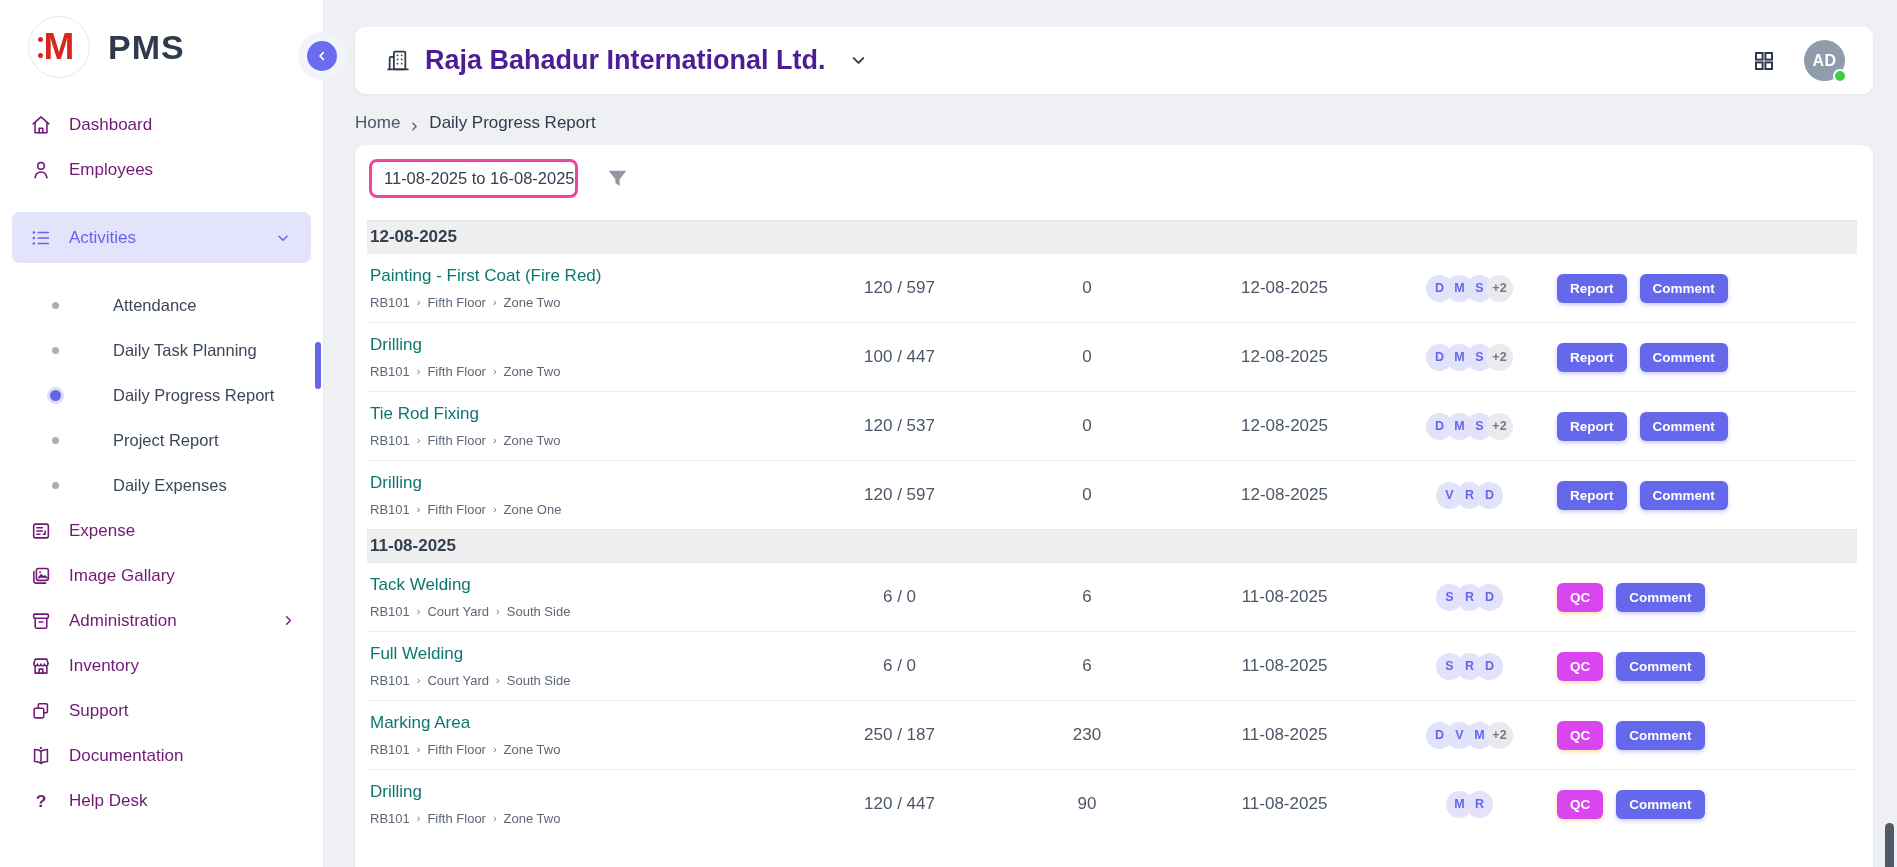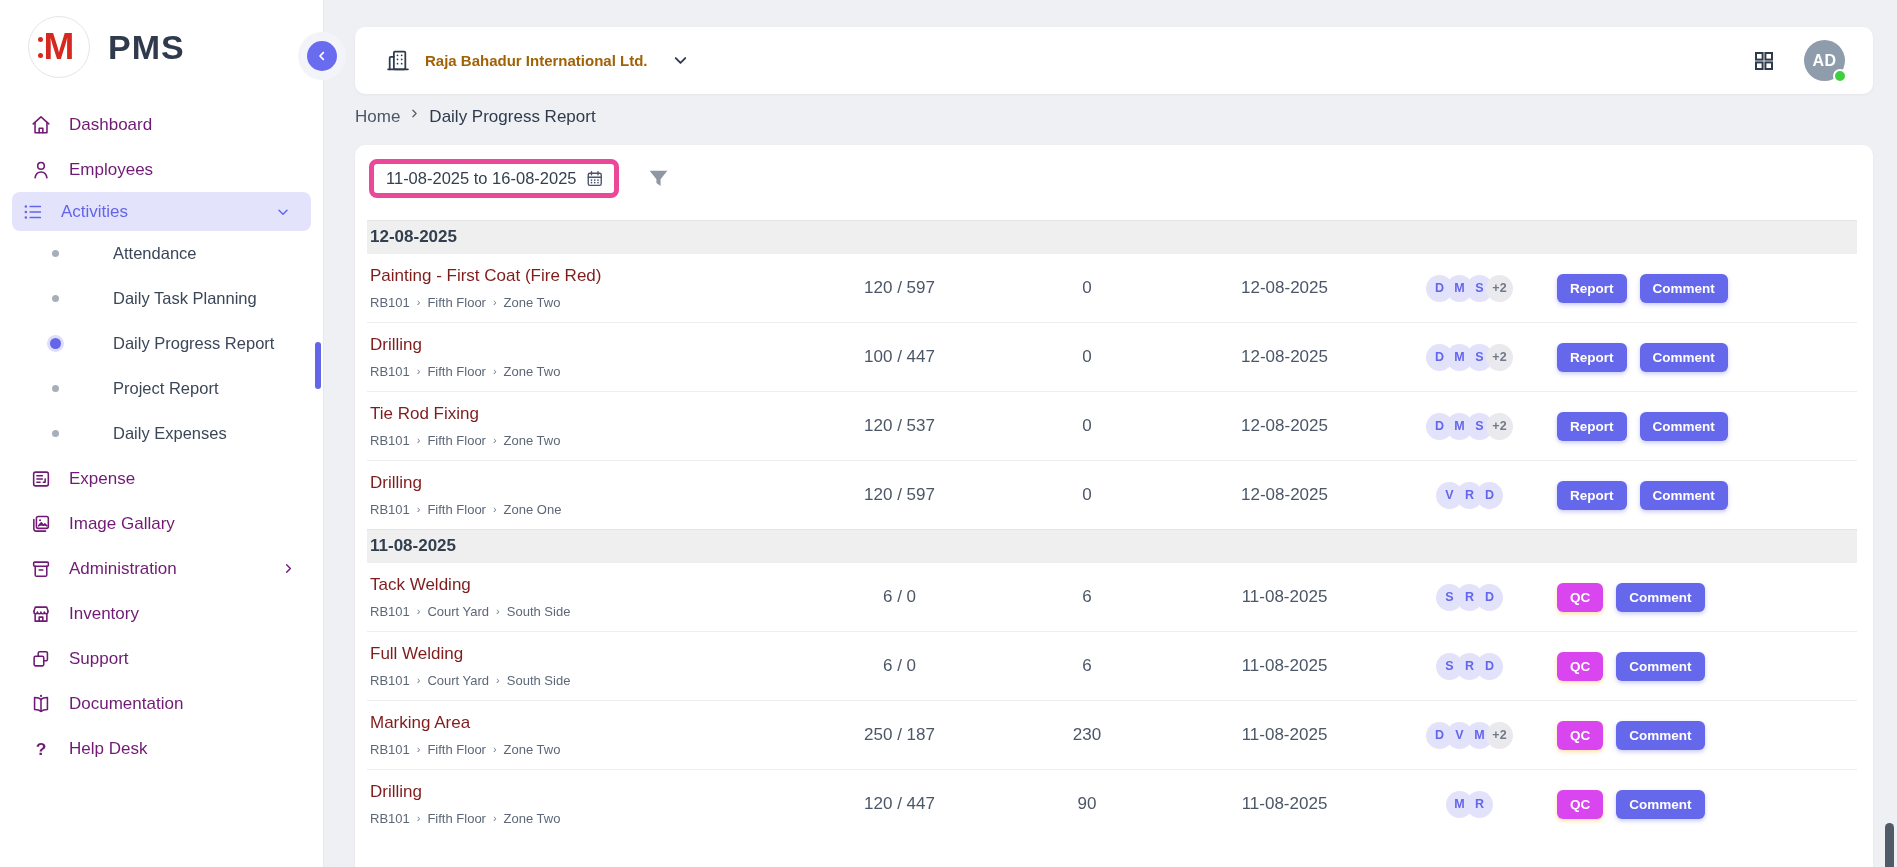--- a/index.html
+++ b/index.html
@@ -31,21 +31,21 @@
 
   .nav { margin-top:24px; position:relative; }
   .nav-item {
     height:45px; display:flex; align-items:center; gap:17px;
     padding:0 20px 0 30px; font-size:17px; color:#701a75; cursor:pointer;
   }
   .nav-item .nico { width:22px; display:flex; }
   .nav-item .nico svg { width:22px; height:22px; display:block; }
   .nav-item .nlabel { flex:1; }
   .nav-item.active {
-    height:39px; margin:0 12px; padding:0 14px 0 10px;
+    height:51px; margin:20px 12px; padding:0 14px 0 18px;
     background:#e4e3fc; border-radius:8px; color:#6366e9; font-weight:500;
   }
   .active-indicator {
     position:absolute; right:2px; top:240px; width:6px; height:47px;
     background:#6366e9; border-radius:4px;
   }
   .sub-item { height:45px; display:flex; align-items:center; padding-left:48px; cursor:pointer;text-align:right; }
   .dotwrap { width:14px; display:flex; justify-content:center; }
   .sub-dot { width:7px; height:7px; border-radius:50%; background:#a9afba; }
   .sub-item.active .sub-dot { width:11px; height:11px; background:#6366e9; box-shadow:0 0 0 3px #dddcfa; }
@@ -62,50 +62,50 @@
   
   .main { position:absolute; left:325px; top:0; width:1572px; height:867px; }
   .card { background:#fff; border-radius:10px; box-shadow:0 1px 3px rgba(30,41,59,0.05); }
 
   .topbar {
     margin:27px 24px 0 30px; height:67px;
     display:flex; align-items:center; padding:0 28px 0 30px;
   }
   .company { display:flex; align-items:center; gap:15px; cursor:pointer; }
   .company svg.bld { width:25px; height:25px; }
-  .company-name { font-size:15px; font-weight:700; color:#a16207; }
+  .company-name { font-size:27px; font-weight:700; color:#4c1d95; }
   .company .chevd { width:19px; height:19px; margin-left:8px; }
   .topbar-right { margin-left:auto; display:flex; align-items:center; gap:28px; }
   .grid-btn { border:none; background:none; padding:0; cursor:pointer; display:flex; }
   .grid-btn svg { width:24px; height:24px; }
   .avatar {
     position:relative; width:41px; height:41px; border-radius:50%;
     background:#8e9cab; color:#fff; font-weight:700; font-size:16px; letter-spacing:.5px;
     display:flex; align-items:center; justify-content:center; cursor:pointer;
   }
   .status-dot {
     position:absolute; right:-2px; bottom:-2px; width:14px; height:14px;
     border-radius:50%; background:#3ecf3e; border:2.5px solid #fff;
   }
 
   .breadcrumb {
     margin:13px 24px 0 30px; height:26px;
-    display:flex; align-items:flex-start; gap:8px; font-size:17px;
+    display:flex; align-items:flex-end; gap:8px; font-size:17px;
   }
   .bc-home { color:#4b5768; cursor:pointer; }
   .bc-sep svg { width:13px; height:13px; display:block; }
   .bc-current { color:#2f3b4c; }
 
   .content {
     margin:12px 24px 0 30px; height:760px;
     padding:14px 16px 0 12px; overflow:hidden;
   }
   .filter-row { display:flex; align-items:center; gap:27px; margin-left:2px; }
   .date-input {
-    width:250px; height:39px; border:5px solid #ec4899; border-radius:8px;
+    width:209px; height:39px; border:3px solid #ec4899; border-radius:8px;
     display:flex; align-items:center; gap:8px; padding:0 10px 0 12px;
     font-size:16.5px; color:#33404f; background:#fff; cursor:pointer;
   }
   .date-input .dtext { flex:1; white-space:nowrap; }
   .date-input svg { width:21px; height:21px; }
   .filter-btn { border:none; background:none; padding:0; cursor:pointer; display:flex; }
   .filter-btn svg { width:25px; height:25px; }
 
   
   .table { margin-top:22px; }
@@ -119,21 +119,21 @@
 
   .group-row {
     height:33px; background:#efefef; border-top:1px solid #e3e4e8;
     display:flex; align-items:center; padding-left:3px;
     font-size:17px; font-weight:700; color:#323f4f;
   }
   .trow { display:flex; align-items:center; height:69px; border-top:1px solid #eceef1; }
   .trow:first-of-type { border-top:none; }
   .td { text-align:center; font-size:17px; color:#4b5667; }
   .td.activity { text-align:left; padding-left:3px; padding-right:10px; }
-  .activity-name { font-size:17px; color:#7f1d1d; margin-bottom:9px; }
+  .activity-name { font-size:17px; color:#0f766e; margin-bottom:9px; }
   .activity-path { display:flex; align-items:center; gap:7px; font-size:13px; color:#5d6777; }
   .path-sep { color:#76808e; font-size:11px; line-height:1; }
 
   .team-wrap { display:inline-flex; padding-left:7px; }
   .avatar-sm {
     width:27px; height:27px; border-radius:50%; margin-left:-7px;
     background:#e2e2fb; color:#6467ea; font-size:12.5px; font-weight:700;
     display:inline-flex; align-items:center; justify-content:center; cursor:default;
   }
   .avatar-extra { background:#e9e9ee; color:#717a87; font-weight:600; }

